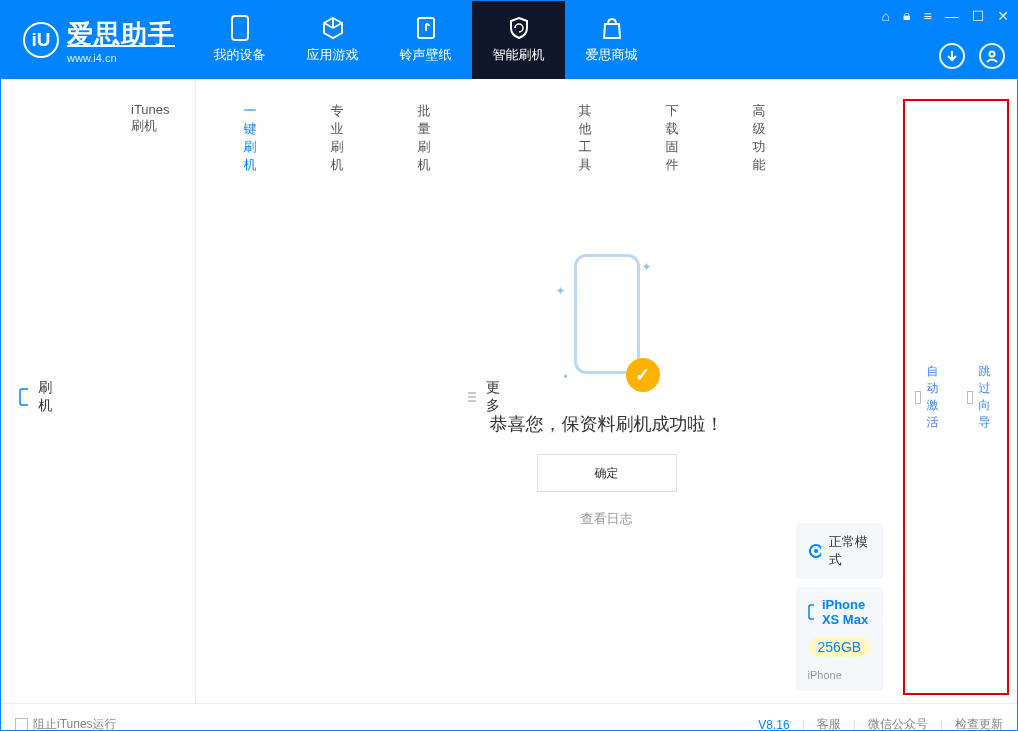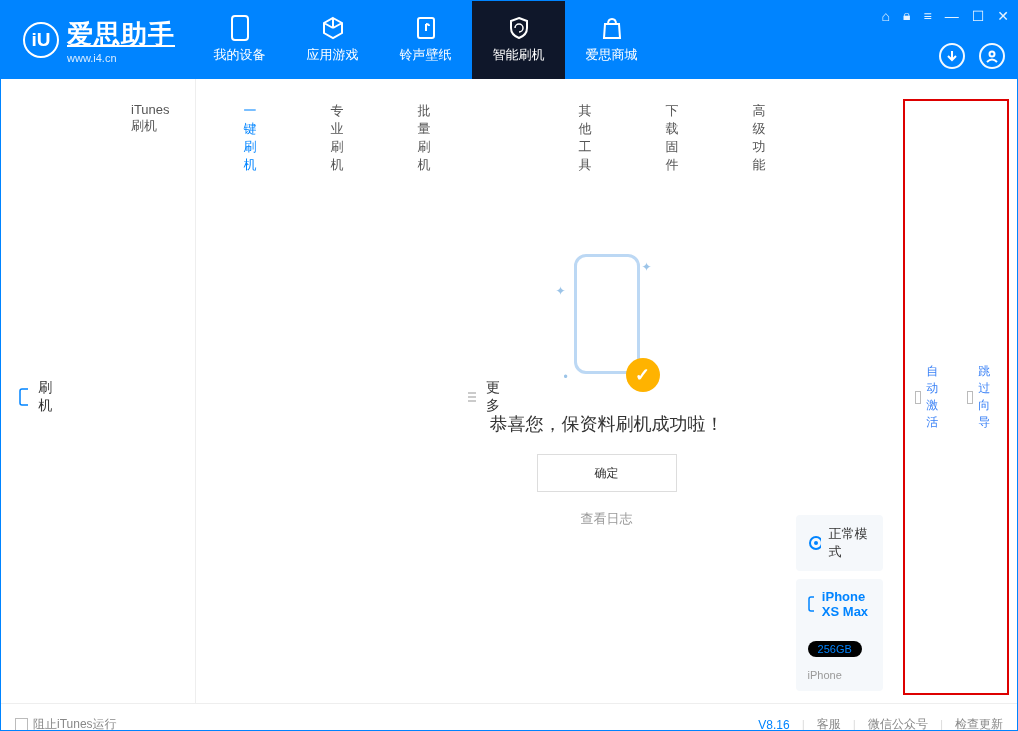--- a/index.html
+++ b/index.html
@@ -25,21 +25,21 @@
 .body-area { display: flex; height: 624px; }
 .sidebar { width: 195px; border-right: 1px solid #eee; padding-top: 12px; display: flex; flex-direction: row; }
 .side-group-title { display: flex; align-items: center; padding: 10px 18px; font-size: 14px; color: #333; gap: 10px; }
 .side-item { padding: 11px 18px 11px 56px; font-size: 13px; color: #555; cursor: pointer; }
 .side-item.active { color: #0084ff; }
 
 .side-footer { margin-top: auto; padding: 0 12px 12px 12px; }
 .status-box { background: #f5f8fb; border-radius: 4px; padding: 10px 12px; margin-bottom: 8px; display: flex; align-items: center; gap: 8px; font-size: 13px; color: #333; }
 .device-box { background: #f5f8fb; border-radius: 4px; padding: 10px 12px; }
 .device-name { color: #0084ff; font-size: 13px; font-weight: 600; display:flex; align-items:center; gap:8px;}
-.capacity-pill { display: inline-block; background: #000000; color: #0084ff; border-radius: 10px; padding: 2px 10px; font-size: 11px; margin-top: 22px; }
+.capacity-pill { display: inline-block; background: #fef9c3; color: #0084ff; border-radius: 10px; padding: 2px 10px; font-size: 14px; margin-top: 10px; }
 .device-type { color: #999; font-size: 11px; margin-top: 12px; }
 
 .redbox { border: 2px solid #d00; margin: 8px; padding: 10px 10px; display: flex; gap: 22px; font-size: 12px; color: #3b82f6; }
 .chk { display: flex; align-items: center; gap: 5px; }
 .chkbox { width: 13px; height: 13px; border: 1px solid #bbb; background: #fff; }
 
 .main { flex: 1; display: flex; flex-direction: column; align-items: center; justify-content: center; gap: 18px; }
 .phone-illustration { width: 110px; height: 140px; position: relative; }
 .phone-body { position:absolute; left: 22px; top: 0; width: 66px; height: 120px; border: 3px solid #bcd8f4; border-radius: 12px; background:#fff;}
 .check-badge { position: absolute; bottom: 2px; right: 2px; width: 34px; height: 34px; background: #ffb300; border-radius: 50%; display: flex; align-items: center; justify-content: center; color: #fff; font-size: 18px; font-weight: bold; }

